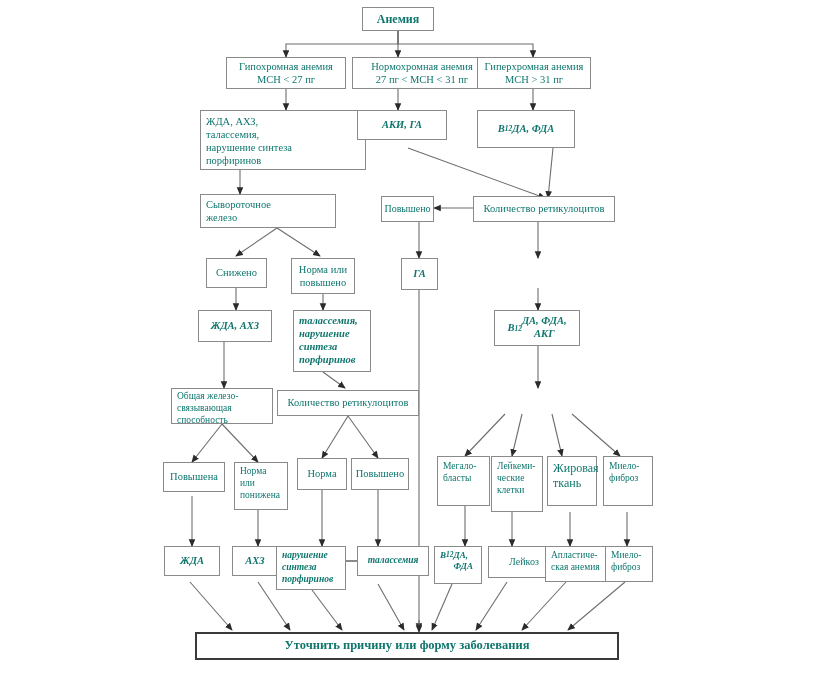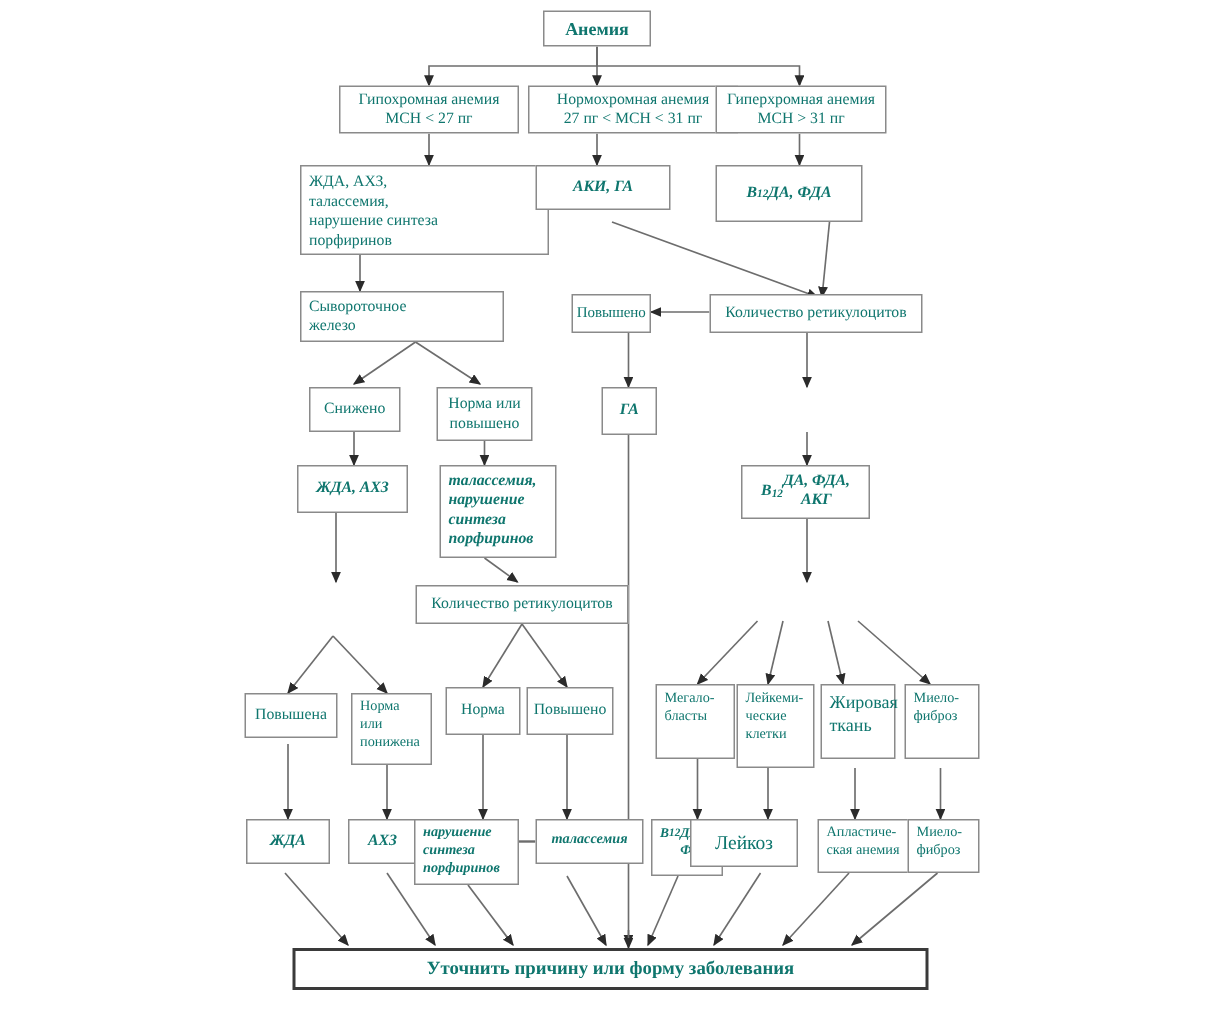--- a/index.html
+++ b/index.html
@@ -133,20 +133,23 @@
   <div class="box ital" style="left:401px;top:258px;width:37px;height:32px;">ГА</div>
 
   <div class="box ital" style="left:198px;top:310px;width:74px;height:32px;">ЖДА, АХЗ</div>
   <div class="box ital left" style="left:293px;top:310px;width:78px;height:62px;white-space:pre-line;align-items:flex-start;padding-top:3px;">талассемия,
 нарушение
 синтеза
 порфиринов</div>
 
   <div class="box ital" style="left:494px;top:310px;width:86px;height:36px;line-height:1.2;">B<sub>12</sub>ДА, ФДА,<br>АКГ</div>
 
+  <div class="box left" style="left:171px;top:388px;width:102px;height:36px;white-space:pre-line;font-size:9.5px;align-items:flex-start;padding-top:2px;">Общая железо-
+связывающая
+способность</div>
   <div class="box" style="left:277px;top:390px;width:142px;height:26px;">Количество ретикулоцитов</div>
 
   <div class="box" style="left:163px;top:462px;width:62px;height:30px;">Повышена</div>
   <div class="box left" style="left:234px;top:462px;width:54px;height:48px;white-space:pre-line;font-size:9.5px;align-items:flex-start;padding-top:3px;">Норма
 или
 понижена</div>
   <div class="box" style="left:297px;top:458px;width:50px;height:32px;">Норма</div>
   <div class="box" style="left:351px;top:458px;width:58px;height:32px;">Повышено</div>
 
   <div class="box left" style="left:437px;top:456px;width:53px;height:50px;white-space:pre-line;font-size:9.5px;align-items:flex-start;padding-top:4px;">Мегало-
@@ -160,21 +163,21 @@
 фиброз</div>
 
   <div class="box ital" style="left:164px;top:546px;width:56px;height:30px;">ЖДА</div>
   <div class="box ital" style="left:232px;top:546px;width:46px;height:30px;">АХЗ</div>
   <div class="box ital left" style="left:276px;top:546px;width:70px;height:44px;white-space:pre-line;font-size:9.5px;align-items:flex-start;padding-top:3px;">нарушение
 синтеза
 порфиринов</div>
   <div class="box ital" style="left:357px;top:546px;width:72px;height:30px;font-size:9.5px;">талассемия</div>
 
   <div class="box ital left" style="left:434px;top:546px;width:48px;height:38px;font-size:9px;align-items:flex-start;padding-top:3px;line-height:1.25;">B<sub>12</sub>ДА,<br>ФДА</div>
-  <div class="box" style="left:460px;top:546px;width:72px;height:32px;font-size:13px;">Лейкоз</div>
+  <div class="box" style="left:488px;top:546px;width:72px;height:32px;font-size:10px;">Лейкоз</div>
   <div class="box left" style="left:545px;top:546px;width:62px;height:36px;white-space:pre-line;font-size:9.5px;align-items:flex-start;padding-top:3px;">Апластиче-
 ская анемия</div>
   <div class="box left" style="left:605px;top:546px;width:48px;height:36px;white-space:pre-line;font-size:9.5px;align-items:flex-start;padding-top:3px;">Миело-
 фиброз</div>
 
   <div class="box thick final" style="left:195px;top:632px;width:424px;height:28px;">Уточнить причину или форму заболевания</div>
 
 </div>
 
 </body></html>

